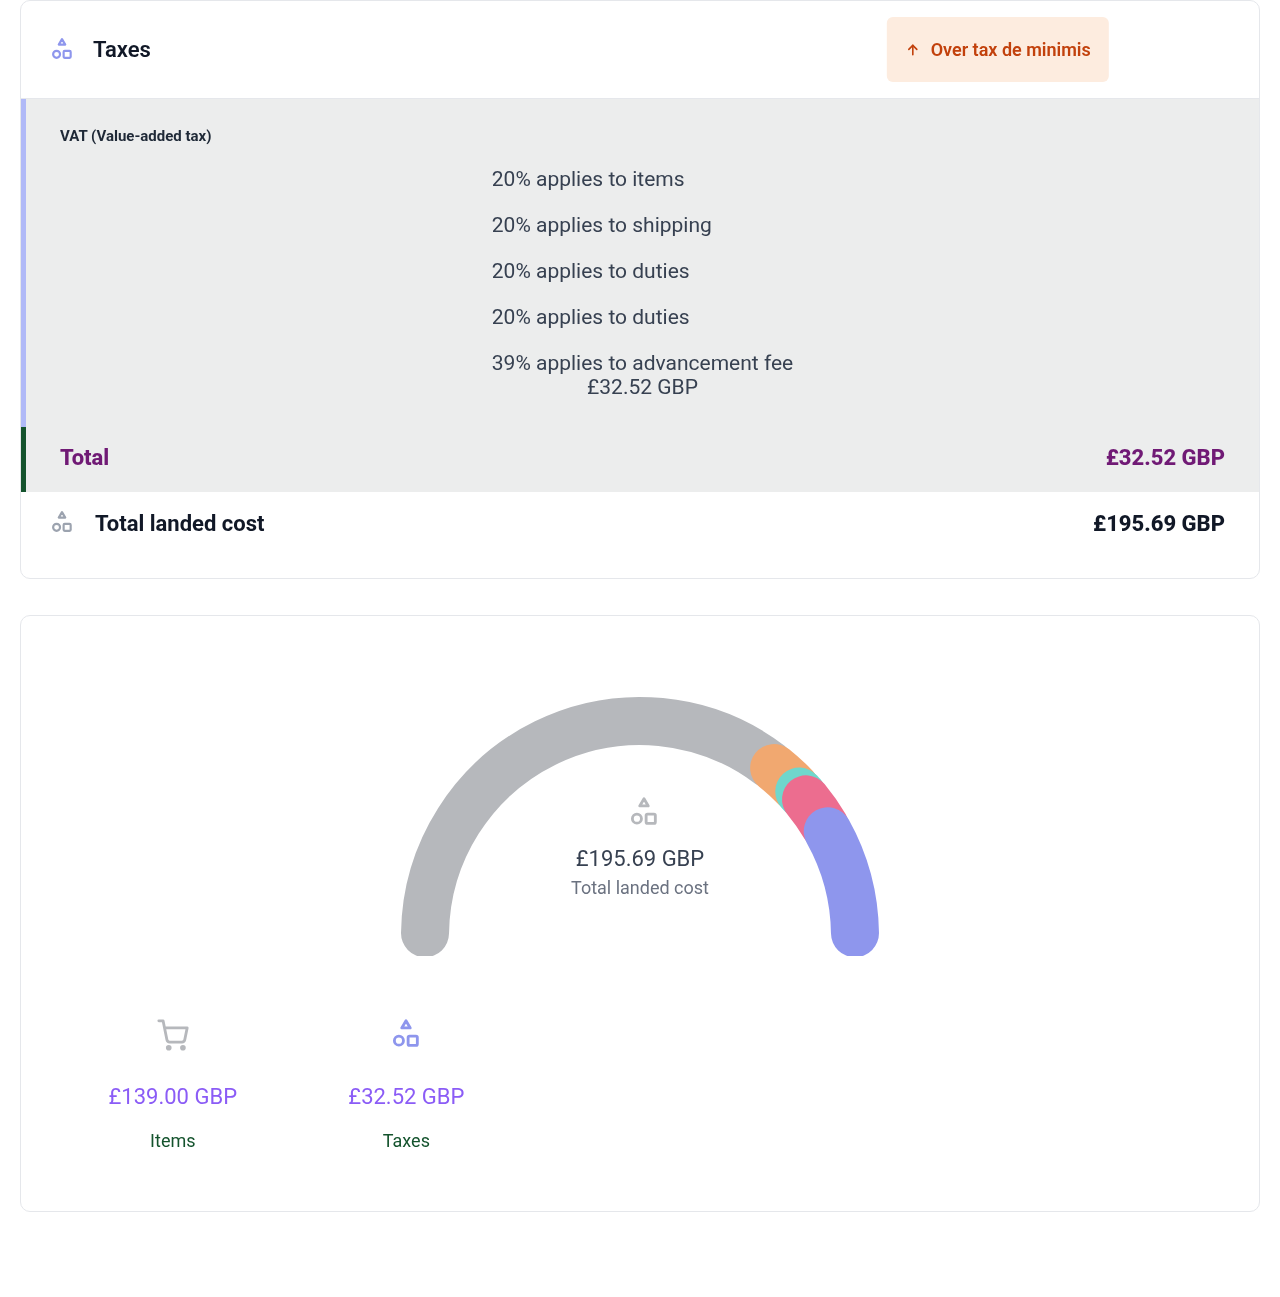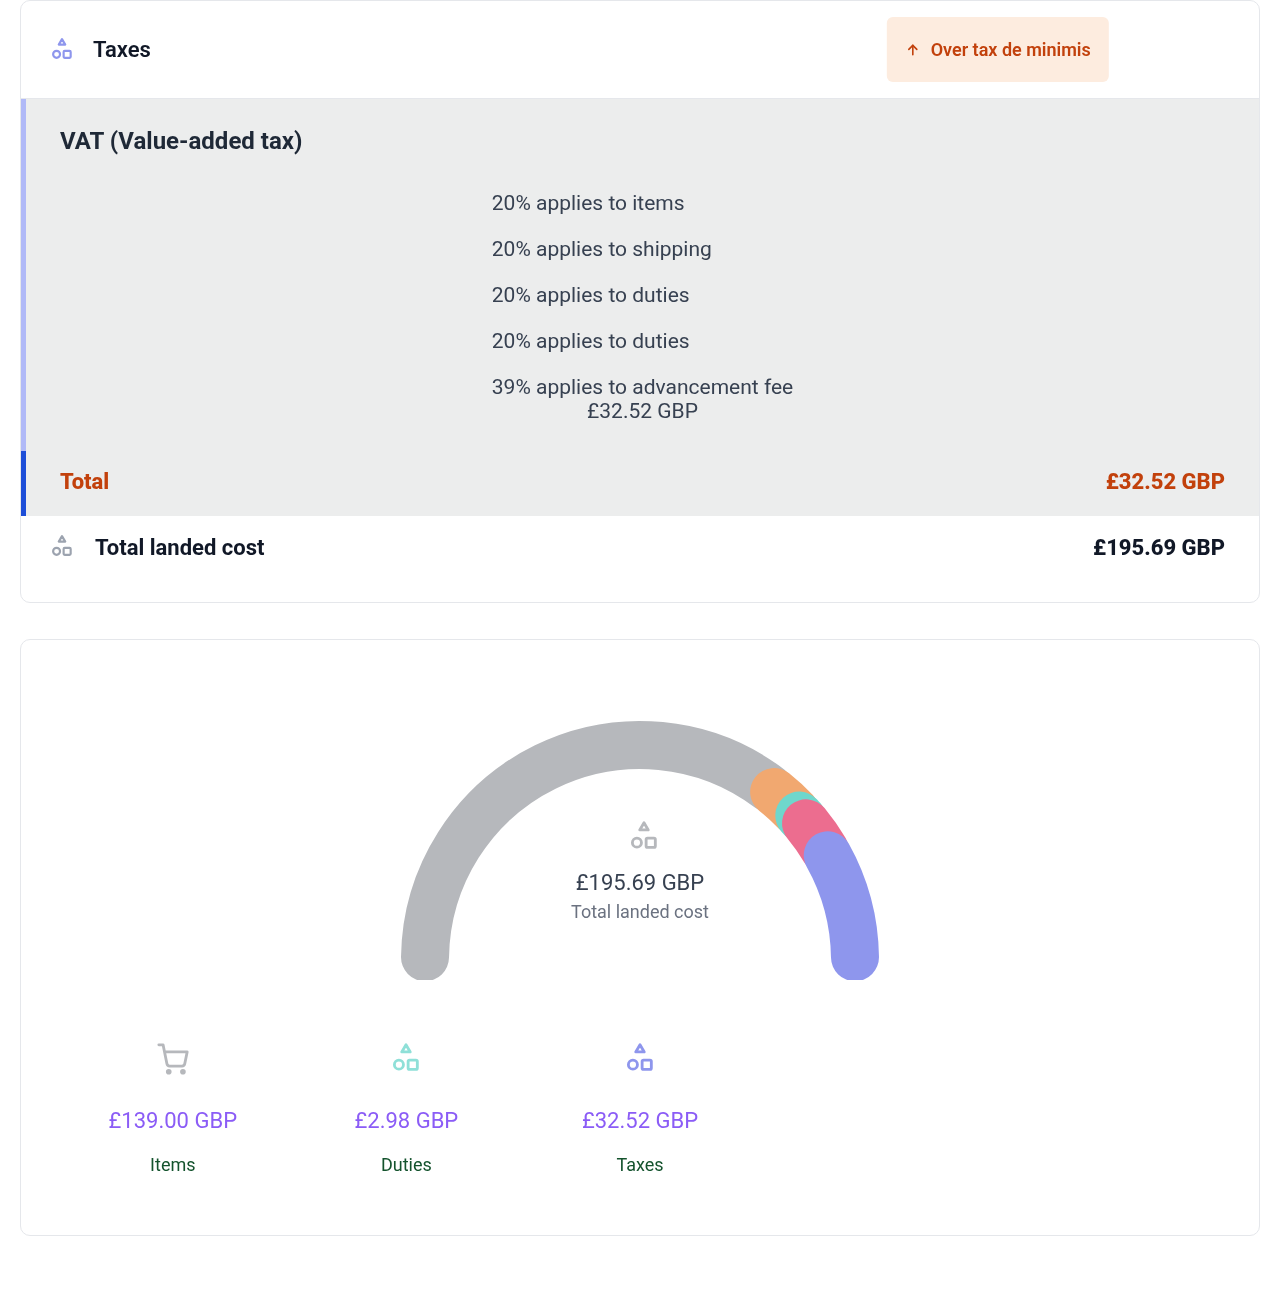--- a/index.html
+++ b/index.html
@@ -45,45 +45,45 @@
     border-radius: 6px;
   }
   .badge svg { width: 16px; height: 16px; }
 
   .vat-block {
     background: #eceded;
     border-left: 5px solid #b0b9f7;
     padding: 28px 34px 28px;
   }
   .vat-block .vat-title {
-    font-size: 24px;
+    font-size: 15px;
     font-weight: 700;
     color: #1f2937;
-    margin-bottom: 36px;
+    margin-bottom: 22px;
   }
   .vat-body {
     display: flex;
     align-items: center;
     justify-content: space-between;
     flex-direction: column;
   }
   .vat-lines { display: flex; flex-direction: column; gap: 22px; }
   .vat-line { font-size: 21px; color: #374151; }
   .vat-amount { font-size: 21px; color: #374151; }
 
   .total-row {
     background: #eceded;
-    border-left: 5px solid #1d4ed8;
+    border-left: 5px solid #14532d;
     display: flex;
     align-items: center;
     justify-content: space-between;
     padding: 18px 34px 22px 34px;
     font-size: 22px;
     font-weight: 800;
-    color: #c2410c;
+    color: #701a75;
   }
 
   .landed-row {
     display: flex;
     align-items: center;
     justify-content: space-between;
     padding: 18px 34px 42px 28px;
   }
   .landed-left {
     display: flex;
@@ -240,31 +240,20 @@
           <circle cx="9" cy="21" r="1"></circle>
             <circle cx="19" cy="21" r="1"></circle>
           <path d="M2 2h3l2.7 13.4a2 2 0 0 0 2 1.6h8.6a2 2 0 0 0 2-1.6L22 7H6"></path>
         </svg>
       </div>
       <div class="amt">£139.00 GBP</div>
       <div class="lbl">Items</div>
     </div>
 
 
-    <div class="cell">
-      <div class="icon">
-        <svg width="34" height="34" viewBox="0 0 24 24" fill="none" stroke="#8fe0d8" stroke-width="2" stroke-linejoin="round" stroke-linecap="round">
-          <path d="M12 2 L15 7 L9 7 Z"></path>
-            <circle cx="7" cy="16" r="3.2"></circle>
-            <rect x="13.5" y="12.8" width="6.5" height="6.5" rx="1"></rect>
-        </svg>
-      </div>
-      <div class="amt">£2.98 GBP</div>
-      <div class="lbl">Duties</div>
-    </div>
 
 
     <div class="cell">
       <div class="icon">
         <svg width="34" height="34" viewBox="0 0 24 24" fill="none" stroke="#8e96ed" stroke-width="2" stroke-linejoin="round" stroke-linecap="round">
           <path d="M12 2 L15 7 L9 7 Z"></path>
             <circle cx="7" cy="16" r="3.2"></circle>
             <rect x="13.5" y="12.8" width="6.5" height="6.5" rx="1"></rect>
         </svg>
       </div>

